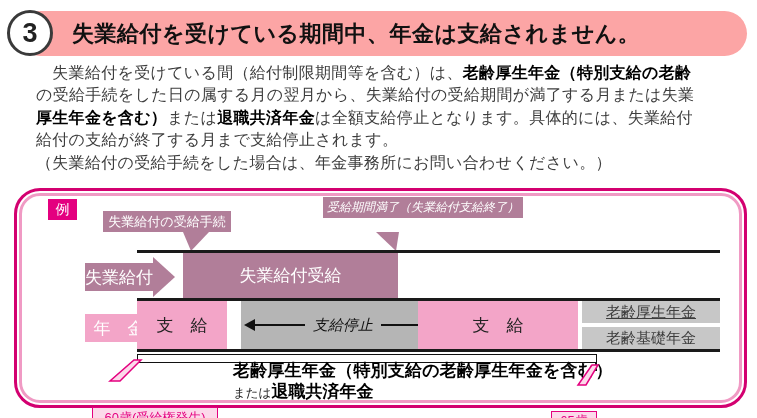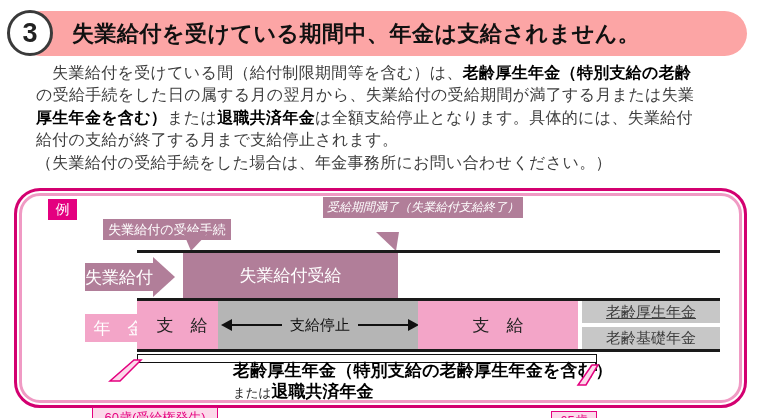--- a/index.html
+++ b/index.html
@@ -33,40 +33,40 @@
   .frame-inner{position:absolute;inset:5px;border:3px solid #f09ac4;border-radius:21px;background:#ffffff;}
   
   .ex-label{
     position:absolute;left:34px;top:11px;width:29px;height:21px;background:#e4007f;
     color:#fff;font-size:14px;display:flex;align-items:center;justify-content:center;
   }
   .callout{
     position:absolute;height:21px;background:#b17e99;color:#fff;font-size:12px;
     display:flex;align-items:center;justify-content:center;white-space:nowrap;
   }
-  .callout1{left:89px;top:23px;width:128px;font-size:13px;margin-top:8px;}
+  .callout1{left:89px;top:23px;width:128px;font-size:13px;}
   .callout2{left:309px;top:9px;width:200px;font-style:italic;}
   .tail{position:absolute;width:0;height:0;border-top:19px solid #b17e99;}
   .tail1{left:169px;top:44px;border-left:8px solid transparent;border-right:18px solid transparent;}
   .tail2{left:362px;top:44px;border-left:20px solid transparent;border-right:3px solid transparent;}
   .tl{position:absolute;left:123px;width:583px;height:3px;background:#1a1a1a;}
   .tl1{top:62px;}.tl2{top:110px;}.tl3{top:161px;}
   .flow-arrow{position:absolute;left:31px;display:flex;align-items:center;height:40px;padding-left:40px;}
   .flow-arrow .ab{width:68px;height:28px;display:flex;align-items:center;justify-content:center;color:#fff;font-size:17px;white-space:nowrap;}
   .flow-arrow .ap{width:0;height:0;border-top:20px solid transparent;border-bottom:20px solid transparent;border-left:22px solid;}
   .row1{top:69px;}.row1 .ab{background:#b17e99;}.row1 .ap{border-left-color:#b17e99;}
   .row2{top:120px;}.row2 .ab{background:#f3a5c8;text-align:right;}.row2 .ap{border-left-color:#f3a5c8;}
   .bar-jukyu{
     position:absolute;left:169px;top:65px;width:215px;height:45px;background:#b17e99;
     color:#fff;font-size:17px;display:flex;align-items:center;justify-content:center;
   }
   .seg{position:absolute;top:113px;height:48px;display:flex;align-items:center;justify-content:center;font-size:17px;color:#222;}
   .seg-pay1{left:123px;width:90px;background:#f3a5c8;}
   .seg-pay2{left:404px;width:160px;background:#f3a5c8;}
-  .seg-stop{left:204px;width:204px;background:#b5b5b5;}
+  .seg-stop{left:227px;width:204px;background:#b5b5b5;font-style:italic;}
   .stop-line{position:absolute;left:6px;right:6px;top:23px;height:2px;background:#111;}
   .ah{position:absolute;top:18px;width:0;height:0;border-top:6px solid transparent;border-bottom:6px solid transparent;}
   .ah-l{left:3px;border-right:11px solid #111;}
   .ah-r{right:3px;border-left:11px solid #111;}
   .stop-label{position:relative;background:#b5b5b5;padding:0 8px;font-size:15px;color:#111;z-index:1;}
   .glabel{
     position:absolute;left:568px;width:138px;height:22px;background:#c7c7c7;color:#3c3c3c;
     font-size:15px;display:flex;align-items:center;justify-content:center;
   }
   .glabel-top{top:113px;text-decoration:underline;}.glabel-bottom{top:139px;}

